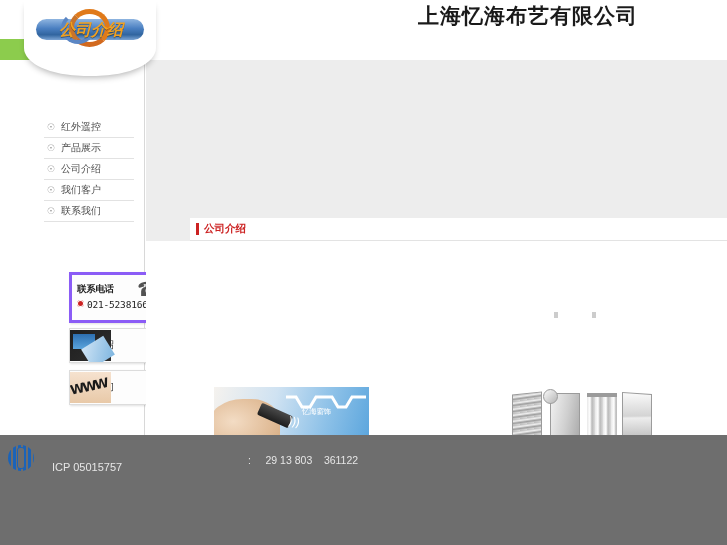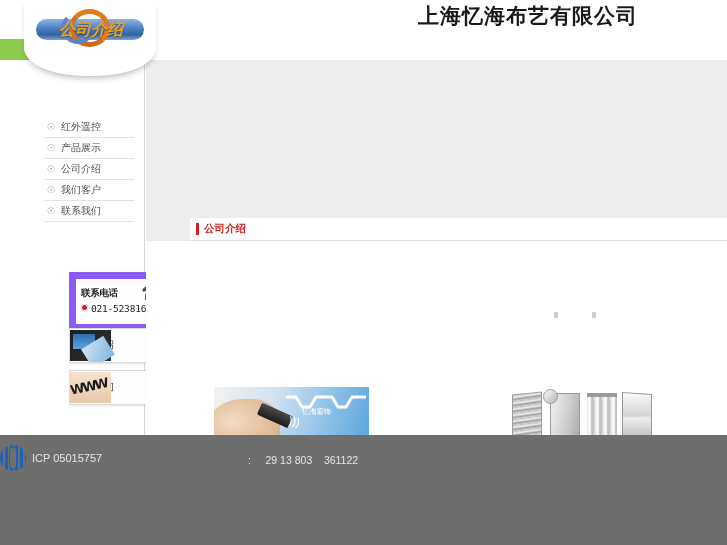--- a/index.html
+++ b/index.html
@@ -239,21 +239,21 @@
   }
 
   
   #phone-card {
     position: absolute;
     left: 45px;
     top: 212px;
     width: 92px;
     height: 45px;
     background: #fdfdfd;
-    border: 7px solid #8b5cf6;
+    border: 3px solid #8b5cf6;
     box-shadow: 1px 1px 2px rgba(0,0,0,0.12);
     overflow: hidden;
   }
   #phone-label {
     position: absolute;
     left: 5px; top: 8px;
     font-family: "DejaVu Sans", sans-serif;
     font-size: 9.5px;
     font-weight: bold;
     color: #222;
@@ -559,24 +559,24 @@
   
   #footer {
     position: absolute;
     left: 0; top: 435px;
     width: 727px;
     height: 110px;
     background: #6e6e6e;
   }
   #icp-block {
     position: absolute;
-    left: 0; top: 8px;
+    left: 8px; top: 8px;
     display: flex;
-    align-items: center;
-    gap: 6px;
+    align-items: flex-end;
+    gap: 18px;
   }
   #icp-icon {
     width: 26px; height: 30px;
     position: relative;
   }
   #icp-icon:before {
     content: "";
     position: absolute;
     left: 0; top: 2px;
     width: 26px; height: 26px;

